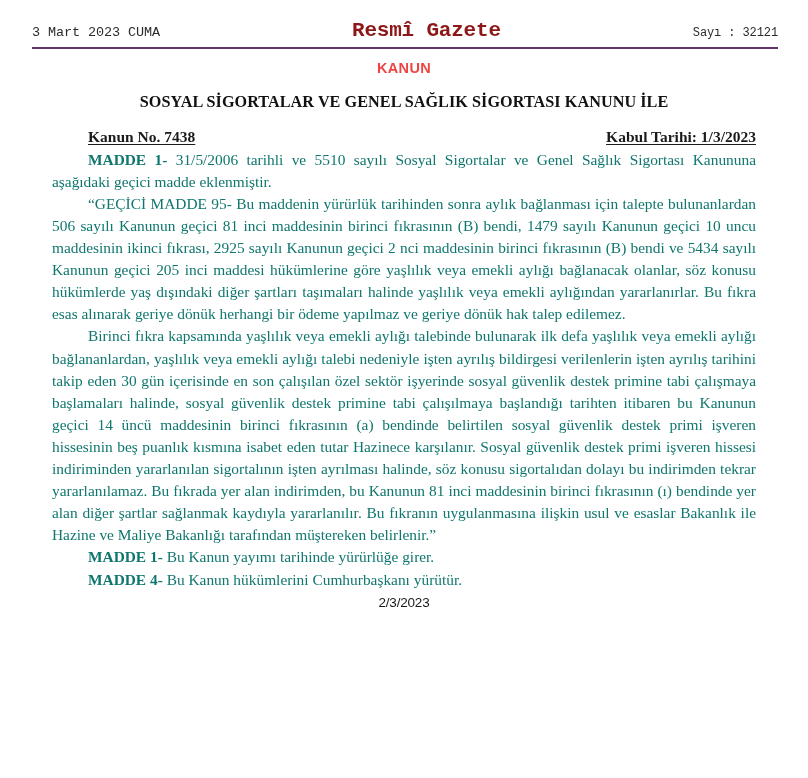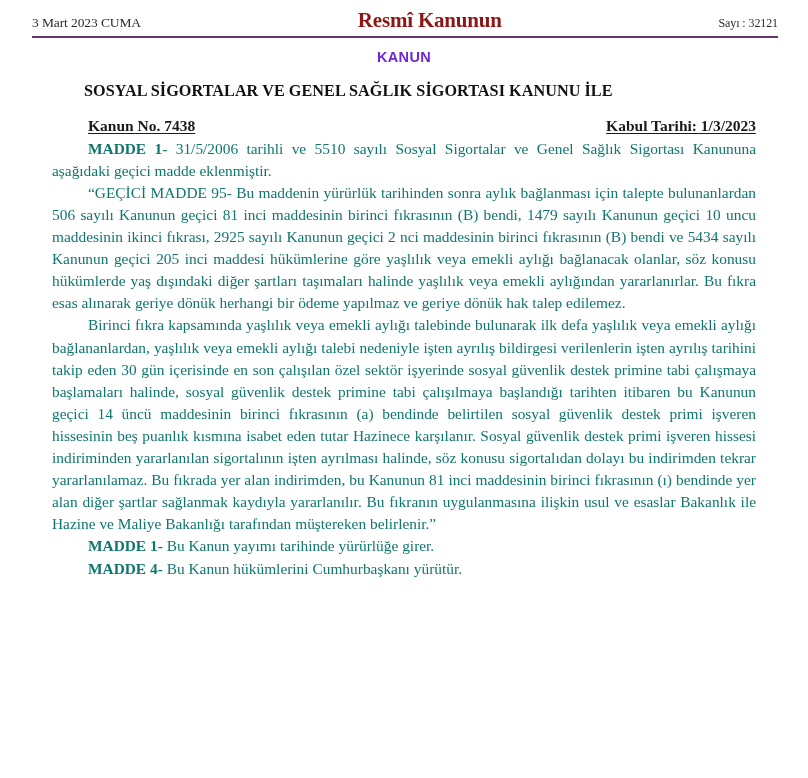--- a/index.html
+++ b/index.html
@@ -21,22 +21,22 @@
     box-sizing: border-box;
     padding: 0;
     position: relative;
   }
 
   
   .masthead {
     display: flex;
     align-items: baseline;
     justify-content: space-between;
-    padding: 9px 30px 0 32px;
-    font-family: Liberation Serif, serif;
+    padding: 20px 30px 0 32px;
+    font-family: Liberation Mono, monospace;
   }
   .masthead-date {
     font-size: 13.5px;
     color: #2b2b2b;
     white-space: nowrap;
     flex: 0 0 auto;
     letter-spacing: -0.1px;
   }
   .masthead-title {
     flex: 1 1 auto;
@@ -59,27 +59,28 @@
     height: 2px;
     background: #63356b;
   }
 
   
   .category {
     text-align: center;
     font-family: "Liberation Sans", sans-serif;
     font-weight: bold;
     font-size: 14.5px;
-    color: #6d28d9;
+    color: #ef4444;
     letter-spacing: 0.3px;
     margin-top: 11px;
   }
 
   
   .law-title {
+    text-align: center;
     font-family: "Liberation Serif", serif;
     font-weight: bold;
     font-size: 16.2px;
     color: #111;
     line-height: 1.40;
     margin: 15px auto 0 auto;
     width: 640px;
     letter-spacing: 0.05px;
   }
   .law-title div { white-space: nowrap; }
@@ -123,21 +124,21 @@
     letter-spacing: -0.2px;
   }
 </style>
 </head>
 <body>
 
 <div class="page">
 
   <div class="masthead">
     <div class="masthead-date">3 Mart 2023 CUMA</div>
-    <div class="masthead-title">Resmî Kanunun</div>
+    <div class="masthead-title">Resmî Gazete</div>
     <div class="masthead-issue">Sayı : 32121</div>
   </div>
 
   <div class="rule"></div>
 
   <div class="category">KANUN</div>
 
   <div class="law-title">
     <div>SOSYAL SİGORTALAR VE GENEL SAĞLIK SİGORTASI KANUNU İLE</div>
   </div>
@@ -155,14 +156,15 @@
 
     <p>Birinci fıkra kapsamında yaşlılık veya emekli aylığı talebinde bulunarak ilk defa yaşlılık veya emekli aylığı bağlananlardan, yaşlılık veya emekli aylığı talebi nedeniyle işten ayrılış bildirgesi verilenlerin işten ayrılış tarihini takip eden 30 gün içerisinde en son çalışılan özel sektör işyerinde sosyal güvenlik destek primine tabi çalışmaya başlamaları halinde, sosyal güvenlik destek primine tabi çalışılmaya başlandığı tarihten itibaren bu Kanunun geçici 14 üncü maddesinin birinci fıkrasının (a) bendinde belirtilen sosyal güvenlik destek primi işveren hissesinin beş puanlık kısmına isabet eden tutar Hazinece karşılanır. Sosyal güvenlik destek primi işveren hissesi indiriminden yararlanılan sigortalının işten ayrılması halinde, söz konusu sigortalıdan dolayı bu indirimden tekrar yararlanılamaz. Bu fıkrada yer alan indirimden, bu Kanunun 81 inci maddesinin birinci fıkrasının (ı) bendinde yer alan diğer şartlar sağlanmak kaydıyla yararlanılır. Bu fıkranın uygulanmasına ilişkin usul ve esaslar Bakanlık ile Hazine ve Maliye Bakanlığı tarafından müştereken belirlenir.”</p>
 
 
     <p><b>MADDE 1-</b><span> Bu Kanun yayımı tarihinde yürürlüğe girer.</span></p>
 
     <p><b>MADDE 4-</b><span> Bu Kanun hükümlerini Cumhurbaşkanı yürütür.</span></p>
 
   </div>
 
+  <div class="closing-date">2/3/2023</div>
 
 </div>
 
 </body></html>

